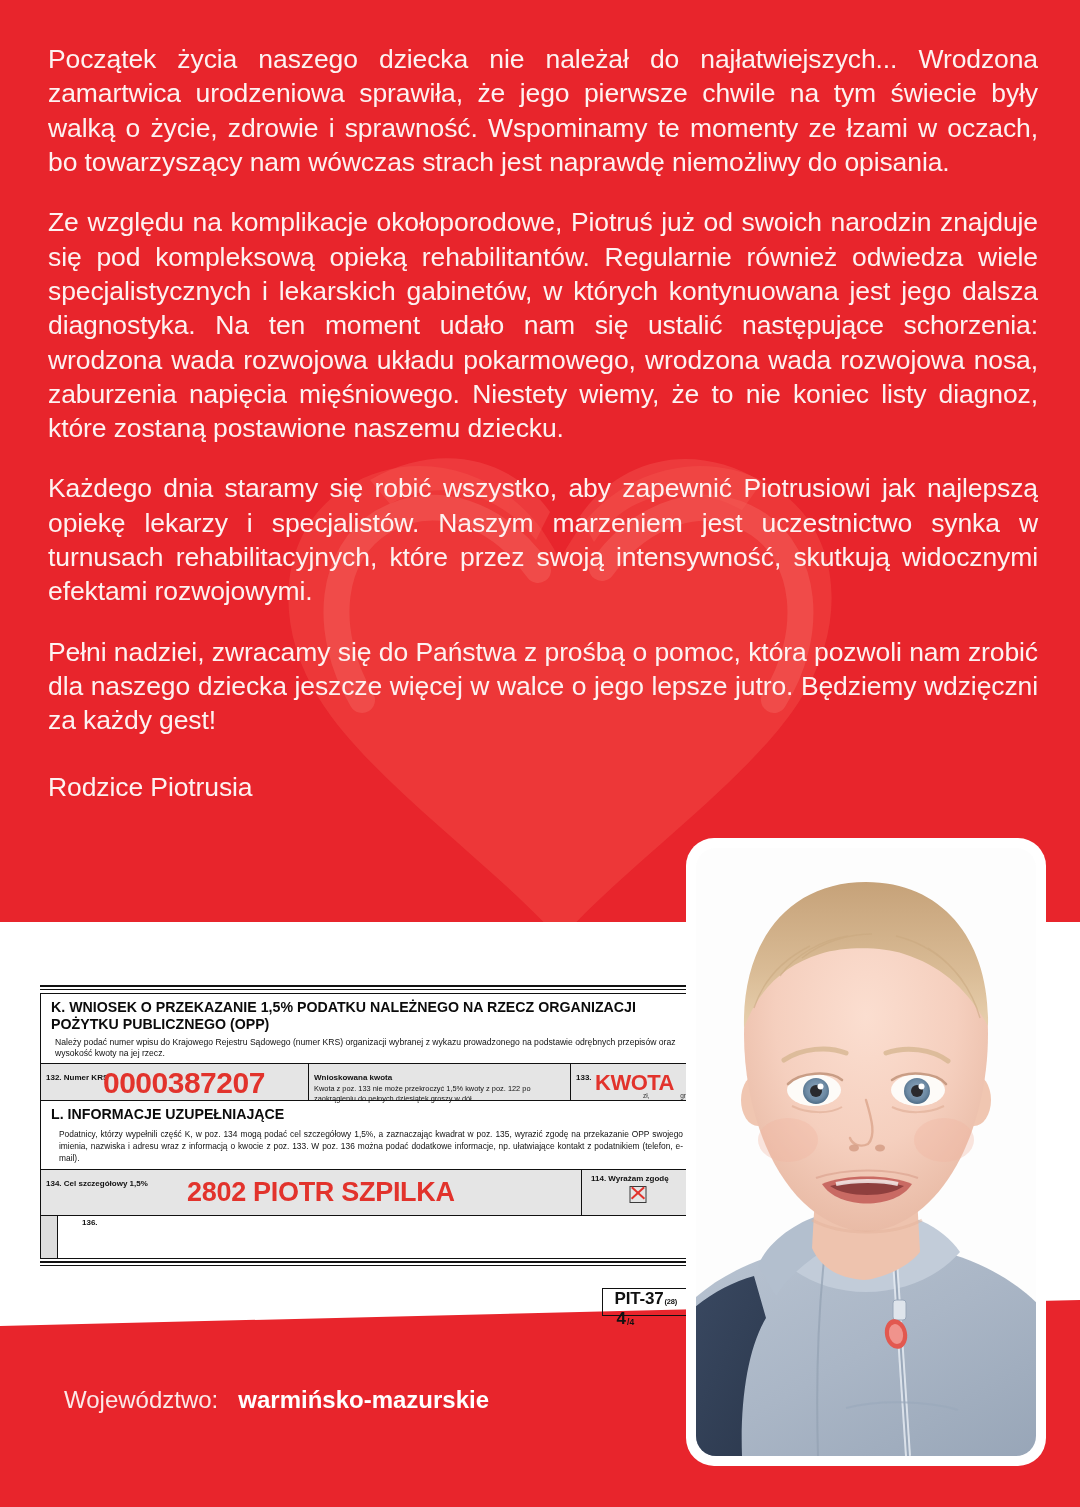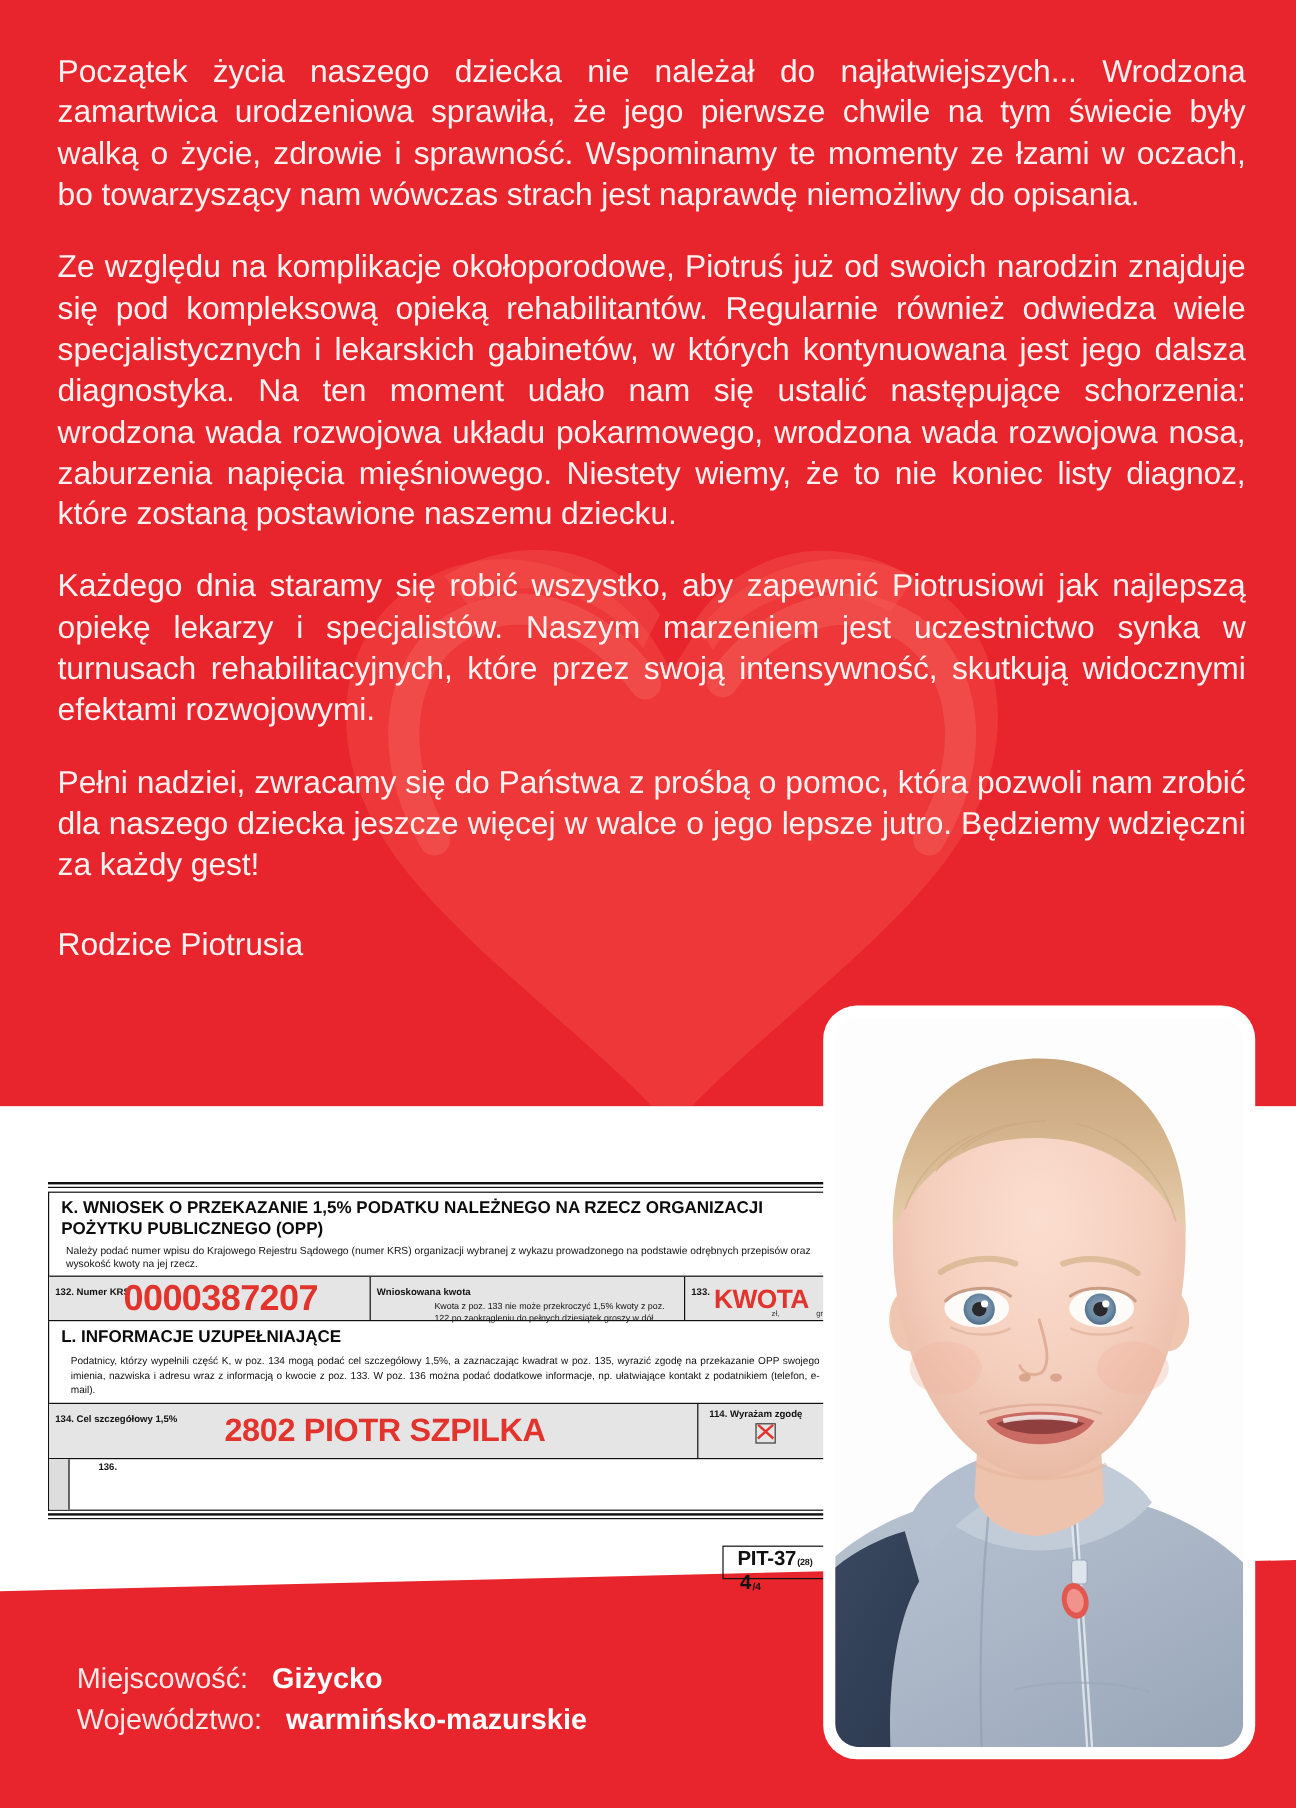--- a/index.html
+++ b/index.html
@@ -189,21 +189,20 @@
   .cell-label {
     font-size: 8px;
     font-weight: bold;
     color: #111;
     white-space: nowrap;
   }
   .cell-sub {
     font-size: 7.4px;
     color: #111;
     line-height: 1.38;
-    margin-left: 48px;
   }
 
   .krs-cell { width: 268px; flex: 0 0 268px; height: 36px; }
   .krs-value {
     position: absolute;
     left: 62px;
     top: 4px;
     font-size: 30px;
     font-weight: bold;
     color: #e2332c;
@@ -414,25 +413,20 @@
       <p class="para">Pełni nadziei, zwracamy się do Państwa z prośbą o pomoc, która pozwoli nam zrobić dla naszego dziecka jeszcze więcej w walce o jego lepsze jutro. Będziemy wdzięczni za każdy gest!</p>
       <p class="para signature">Rodzice Piotrusia</p>
     </div>
   </div>
 
   <div class="white-area"></div>
 
   <div class="bottom-band"></div>
 
   <div class="bottom-band-text">
-    <div>
-      <span class="lbl">Miejscowość:</span>
-      &nbsp;
-      <span class="val">Giżycko</span>
-    </div>
     <div>
       <span class="lbl">Województwo:</span>
       &nbsp;
       <span class="val">warmińsko-mazurskie</span>
     </div>
   </div>
 
   <div class="pit-form">
 
     <div class="rule-double"></div>

